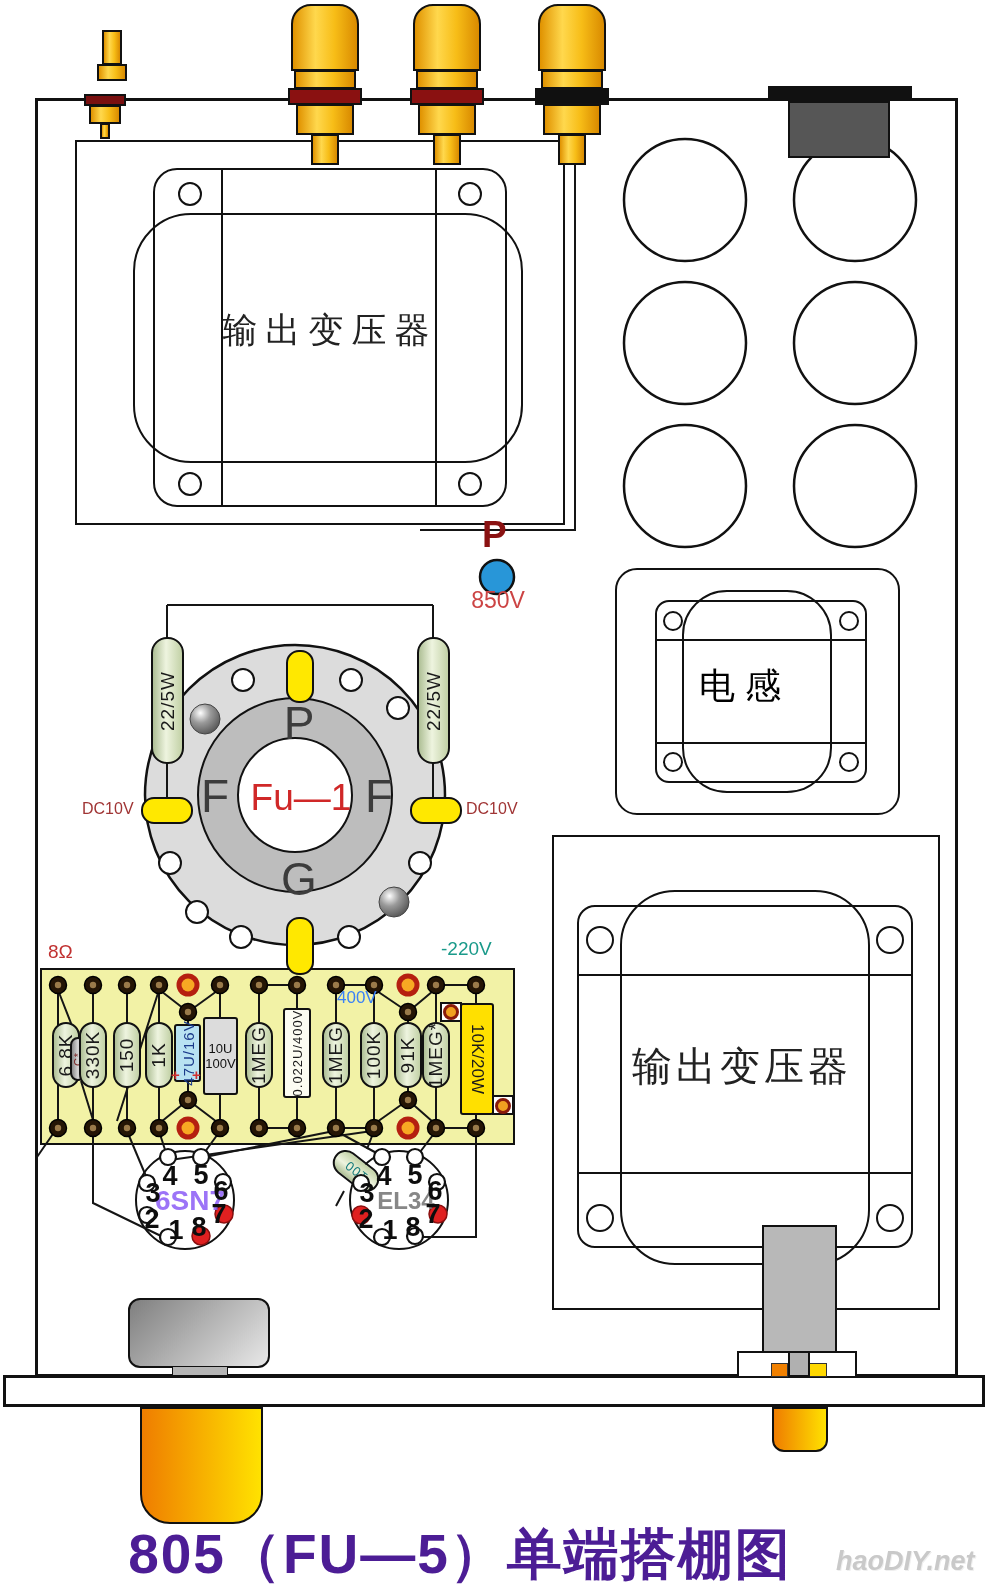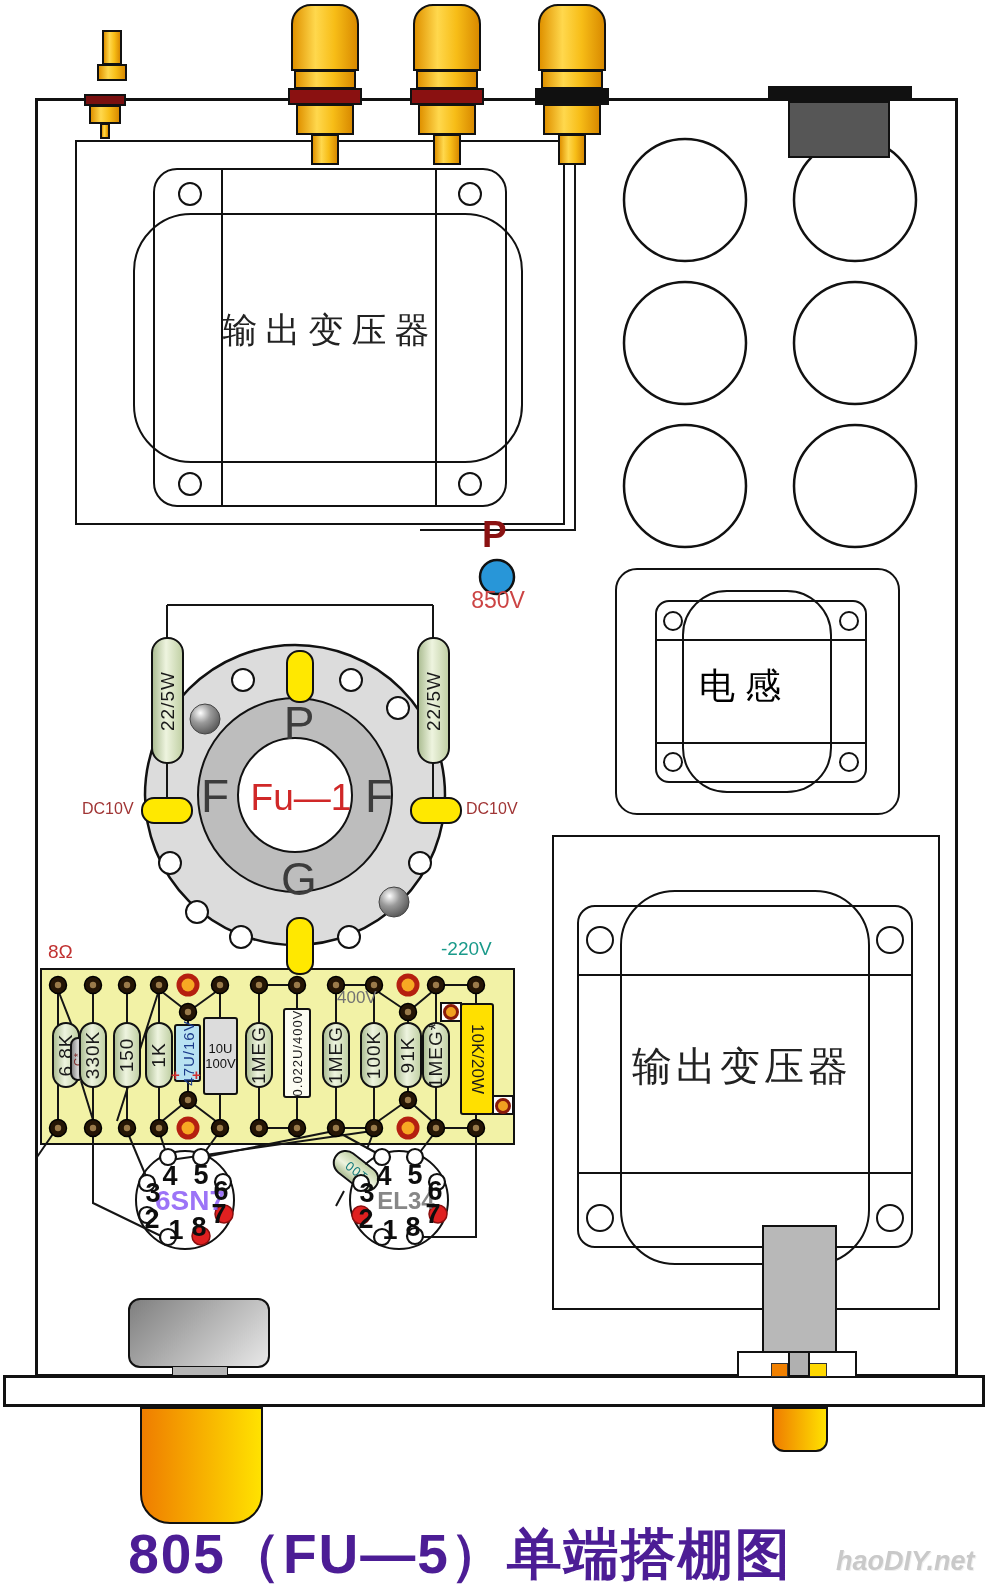--- a/index.html
+++ b/index.html
@@ -369,21 +369,21 @@
   </div>
 <div class="abs ctr" style="left:241px;top:777px;width:120px;height:42px;font-size:37px;color:#d02828">
     <span>Fu—1</span>
   </div>
 
 <span class="lbl" style="left:82px;top:800px;font-size:16px;color:#a03535">DC10V</span>
 <span class="lbl" style="left:466px;top:800px;font-size:16px;color:#a03535">DC10V</span>
 
 <span class="lbl" style="left:48px;top:941px;font-size:19px;color:#c03030">8Ω</span>
 <span class="lbl" style="left:441px;top:938px;font-size:19px;color:#1a9a8a">-220V</span>
-<span class="lbl" style="left:337px;top:988px;font-size:17px;color:#737373">400V</span>
+<span class="lbl" style="left:337px;top:988px;font-size:17px;color:#3b82f6">400V</span>
 
 <div class="abs ctr" style="left:145px;top:1186px;width:90px;height:30px;font-size:28px;font-weight:bold;color:#8b5cf6;opacity:.85">
   <span>6SN7</span>
   </div>
 <div class="abs ctr" style="left:361px;top:1186px;width:90px;height:30px;font-size:24px;font-weight:bold;color:#737373;opacity:.85">
   <span>EL34</span>
   </div>
 <span class="pd" style="left:170px;top:1176px">4</span>
 <span class="pd" style="left:201px;top:1175px">5</span>
 <span class="pd" style="left:153px;top:1193px">3</span>

